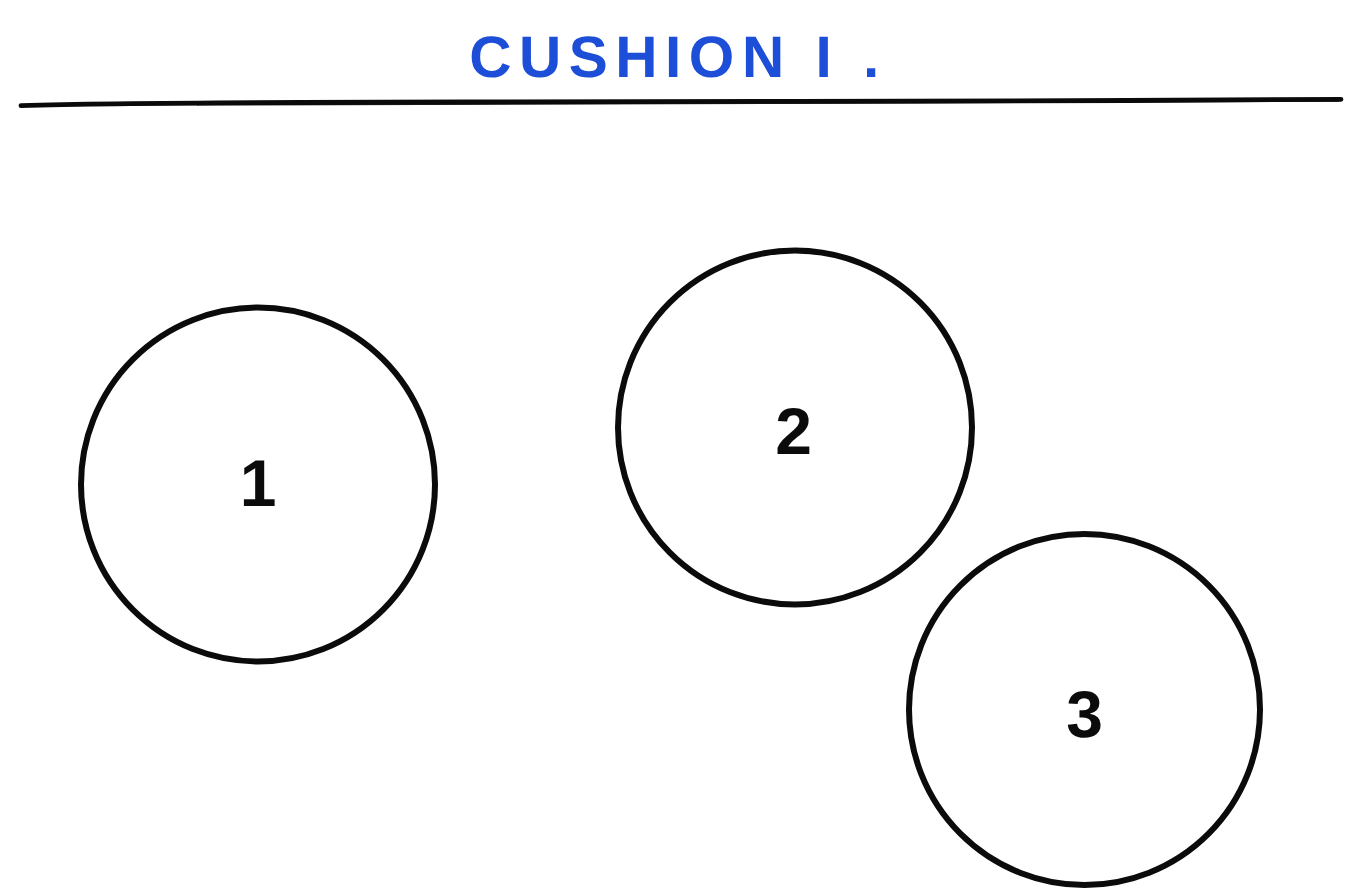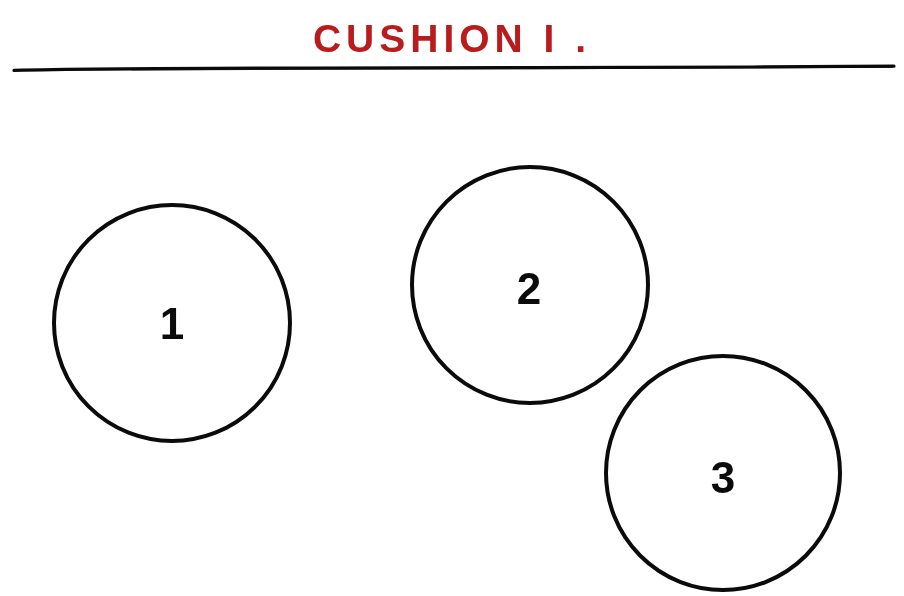--- a/index.html
+++ b/index.html
@@ -30,21 +30,21 @@
   .title {
     position: absolute;
     left: 0;
     top: 18px;
     width: 904px;
     text-align: center;
     font-family: "Liberation Sans", sans-serif;
     font-size: 39px;
     font-weight: 700;
     letter-spacing: 5px;
-    color: #b91c1c;
+    color: #1d4ed8;
     line-height: 42px;
     white-space: pre;
     -webkit-font-smoothing: none;
   }
   .rule-wrap {
     position: absolute;
     left: 12px;
     top: 60px;
     width: 884px;
     height: 14px;

